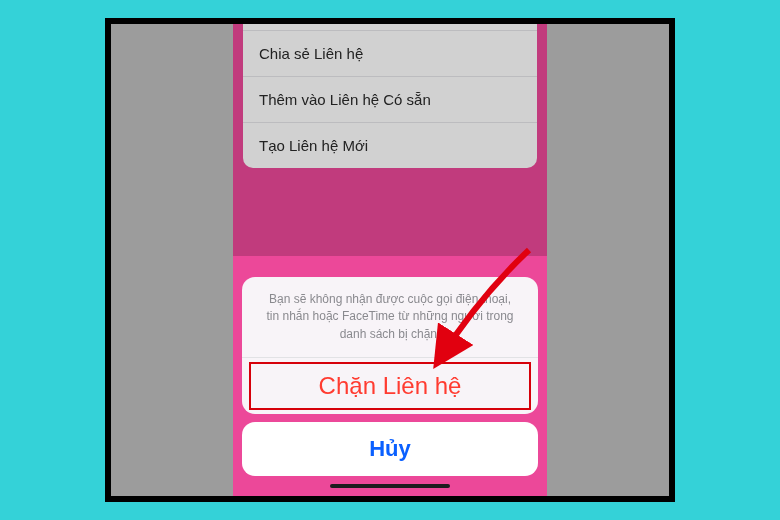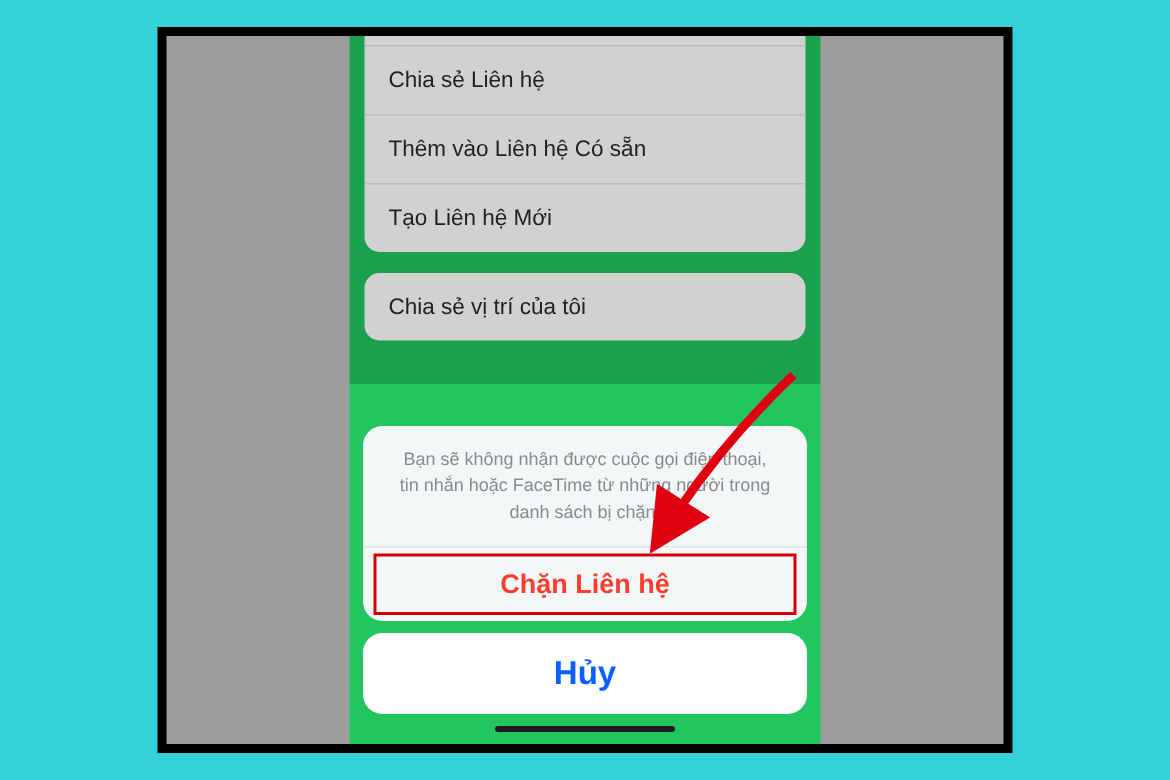--- a/index.html
+++ b/index.html
@@ -26,21 +26,21 @@
       display: flex;
       align-items: center;
       justify-content: center;
       position: relative;
     }
     .phone {
       width: 314px;
       height: 100%;
       position: relative;
       overflow: hidden;
-      background: #22c55e;
+      background: #ec4899;
     }
     .dim-layer {
       position: absolute;
       inset: 0;
       height: 232px;
       background: rgba(0,0,0,0.18);
       z-index: 2;
       pointer-events: none;
     }
     .bg-list {
@@ -83,24 +83,23 @@
       padding: 14px 22px 14px 22px;
       text-align: center;
       font-size: 12px;
       line-height: 1.45;
       color: #8a8a8f;
       border-bottom: 1px solid #e2e2e5;
     }
     .sheet-action {
       padding: 14px 0;
       text-align: center;
-      font-size: 18px;
+      font-size: 24px;
       color: #ff3b30;
       position: relative;
-      font-weight: bold;
     }
     .red-box {
       position: absolute;
       left: 7px;
       right: 7px;
       top: 4px;
       bottom: 4px;
       border: 2px solid #d6000a;
       pointer-events: none;
     }
@@ -135,23 +134,20 @@
 
       <div class="dim-layer"></div>
 
       <div class="bg-list">
         <div class="list-group">
           <div class="list-row small"></div>
           <div class="list-row">Chia sẻ Liên hệ</div>
           <div class="list-row">Thêm vào Liên hệ Có sẵn</div>
           <div class="list-row">Tạo Liên hệ Mới</div>
         </div>
-        <div class="list-group">
-          <div class="list-row">Chia sẻ vị trí của tôi</div>
-        </div>
       </div>
 
       <div class="action-sheet">
         <div class="sheet-card">
           <div class="sheet-message">Bạn sẽ không nhận được cuộc gọi điện thoại, tin nhắn hoặc FaceTime từ những người trong danh sách bị chặn.</div>
           <div class="sheet-action">
             <span>Chặn Liên hệ</span>
             <div class="red-box"></div>
           </div>
         </div>

